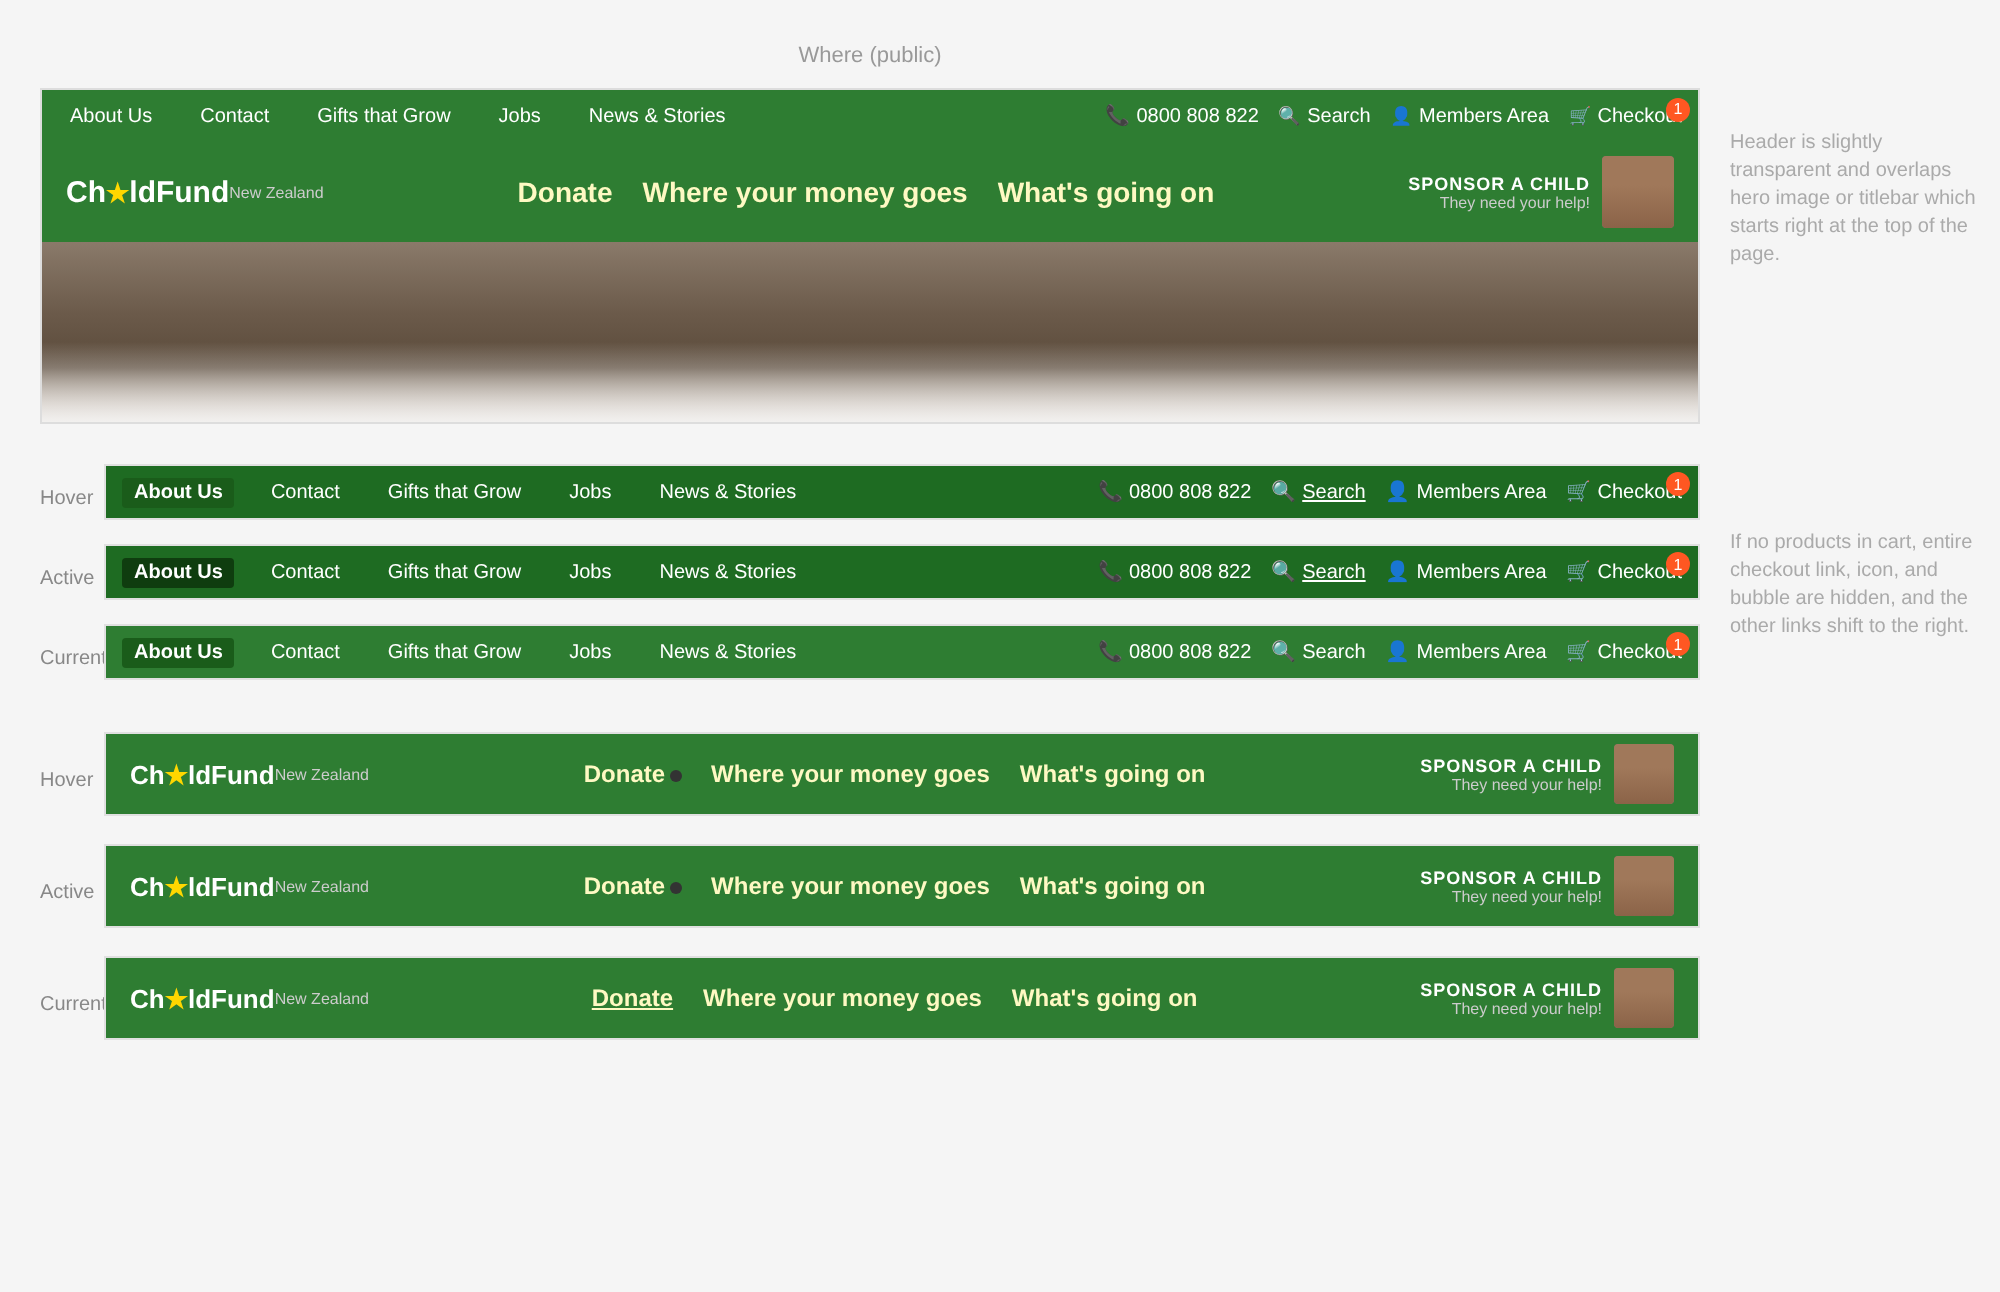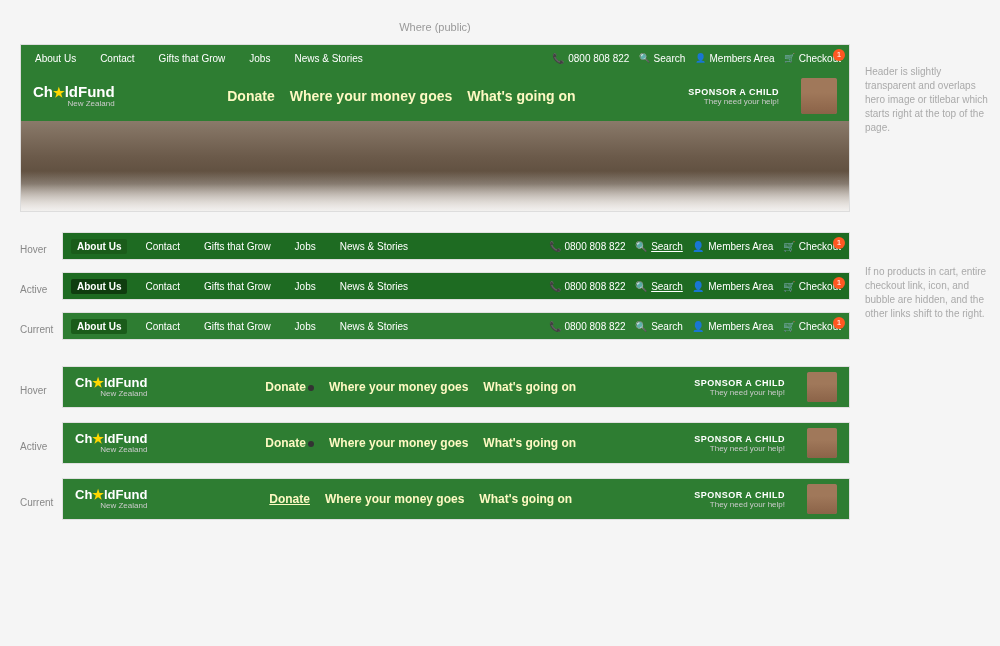--- a/index.html
+++ b/index.html
@@ -59,21 +59,21 @@
       white-space: nowrap;
     }
 
     .nav-link-yellow.underlined {
       text-decoration: underline;
     }
 
     .sponsor-block {
       display: flex;
       align-items: center;
-      gap: 22px;
+      gap: 6px;
     }
 
     .sponsor-text {
       text-align: right;
     }
 
     .sponsor-title {
       color: #fff;
       font-size: 9px;
       font-weight: bold;
@@ -121,21 +121,21 @@
       background: linear-gradient(transparent, rgba(245,245,245,0.9));
     }
 
     .state-row {
       display: flex;
       align-items: center;
       margin-bottom: 6px;
     }
 
     .state-label {
-      width: 42px;
+      width: 32px;
       font-size: 10px;
       color: #888;
       flex-shrink: 0;
     }
 
     .top-nav-bar {
       height: 26px;
       display: flex;
       align-items: center;
       padding: 0 8px;
@@ -184,22 +184,22 @@
       height: 44px;
       display: flex;
       align-items: center;
       padding: 0 12px;
       gap: 15px;
       margin-bottom: 0;
     }
 
     .hero-row .logo-small {
       display: flex;
-      flex-direction: column;
-      align-items: flex-end;
+      flex-direction: row;
+      align-items: center;
     }
 
     .logo-main-text {
       font-size: 15px;
       font-weight: bold;
       color: #fff;
       line-height: 1;
     }
 
     .logo-nz {

